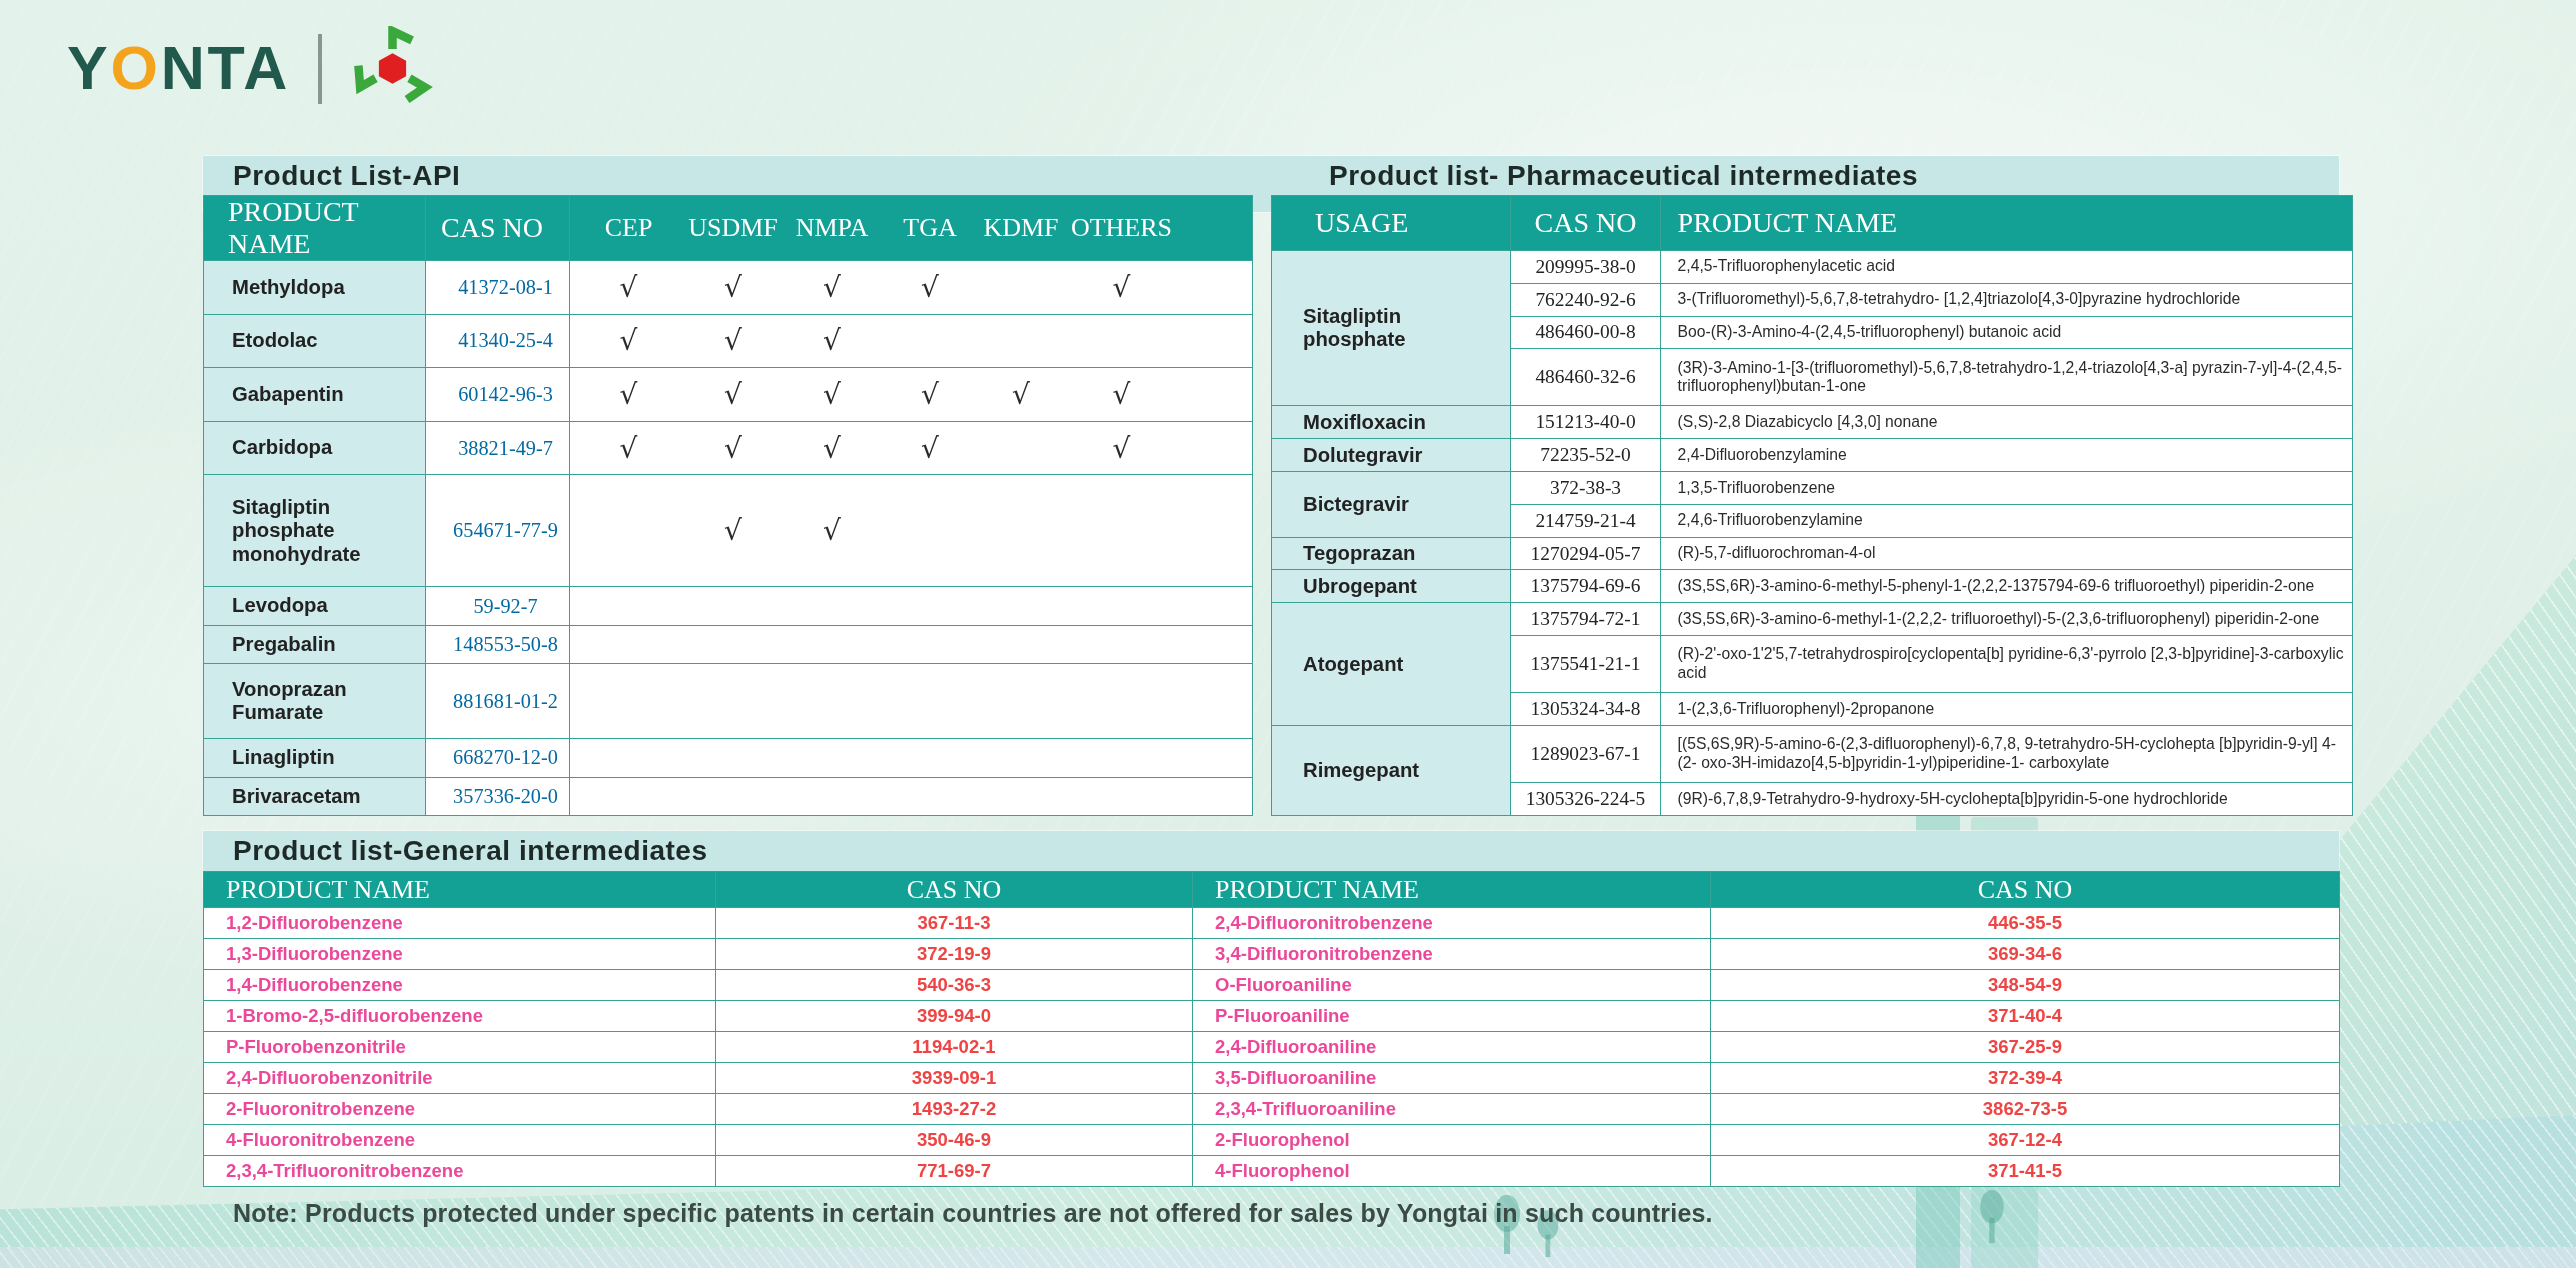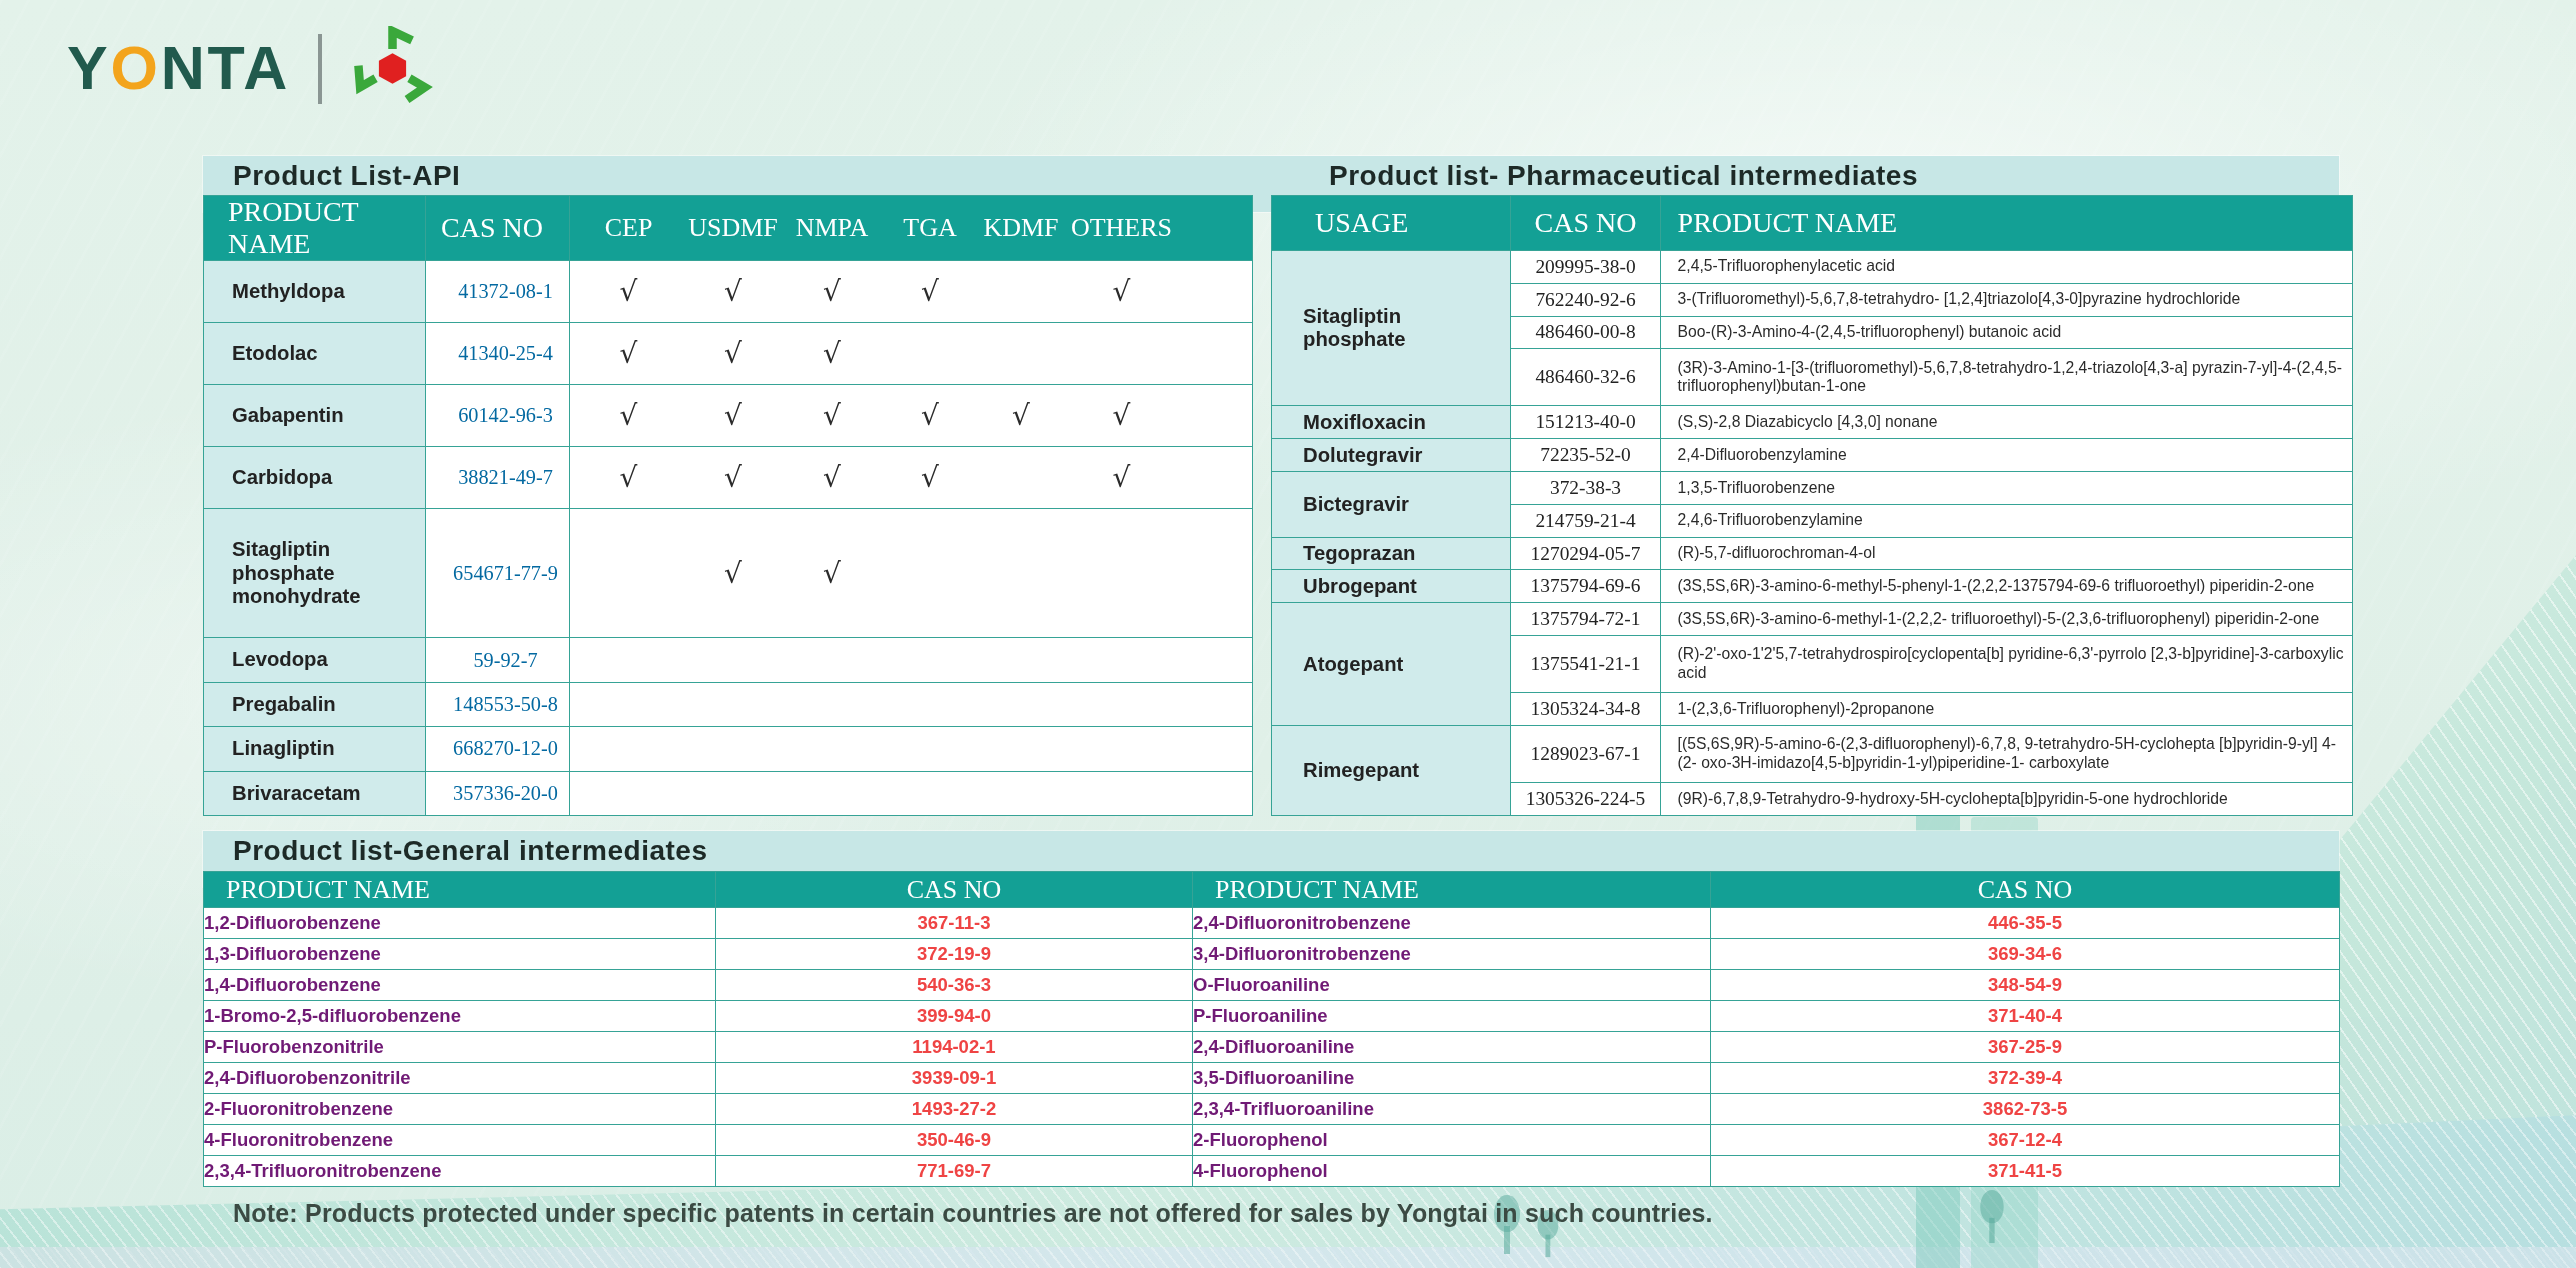--- a/index.html
+++ b/index.html
@@ -101,21 +101,21 @@
   .pharma-table .h-pname { text-align:left; padding-left:16.6px; }
   .usage-cell { font-size:20.3px; font-weight:bold; color:#222; text-align:left; padding-left:31px; padding-right:5.5px; }
   .pharma-cas { font-family:"Liberation Serif", serif; font-size:19.4px; color:#222; text-align:center; }
   .pharma-name { font-size:15.7px; color:#2b2b2b; text-align:left; padding:2.8px 5.5px 2.8px 16.6px; line-height:1.2; }
 
   
   .gen-table { width:2136px; }
   .gen-table tr.thead th { height:36px; font-size:26px; }
   .gen-table .h-left { text-align:left; padding-left:22px; }
   .gen-table td { height:31px; }
-  .gen-name { font-size:18.5px; font-weight:bold; color:#701a75; text-align:left; }
+  .gen-name { font-size:18.5px; font-weight:bold; color:#ec4899; text-align:left; padding-left:22px; }
   .gen-cas  { font-size:18.5px; font-weight:bold; color:#ef4444; text-align:center; }
 
   
   .note {
     position:absolute; z-index:3; left:233px; top:1199px;
     font-size:25px; font-weight:bold; color:#3b4a43; letter-spacing:0.2px;
   }
 </style>
 </head>
 <body>
@@ -244,20 +244,25 @@
       <td class="api-name cell-tint">Levodopa</td>
       <td class="api-cas">59-92-7</td>
       <td class="checks-cell"></td>
     </tr>
     <tr>
       <td class="api-name cell-tint">Pregabalin</td>
       <td class="api-cas">148553-50-8</td>
       <td class="checks-cell"></td>
     </tr>
     <tr>
+      <td class="api-name cell-tint">Vonoprazan Fumarate</td>
+      <td class="api-cas">881681-01-2</td>
+      <td class="checks-cell"></td>
+    </tr>
+    <tr>
       <td class="api-name cell-tint">Linagliptin</td>
       <td class="api-cas">668270-12-0</td>
       <td class="checks-cell"></td>
     </tr>
     <tr>
       <td class="api-name cell-tint">Brivaracetam</td>
       <td class="api-cas">357336-20-0</td>
       <td class="checks-cell"></td>
     </tr>
   </tbody>

